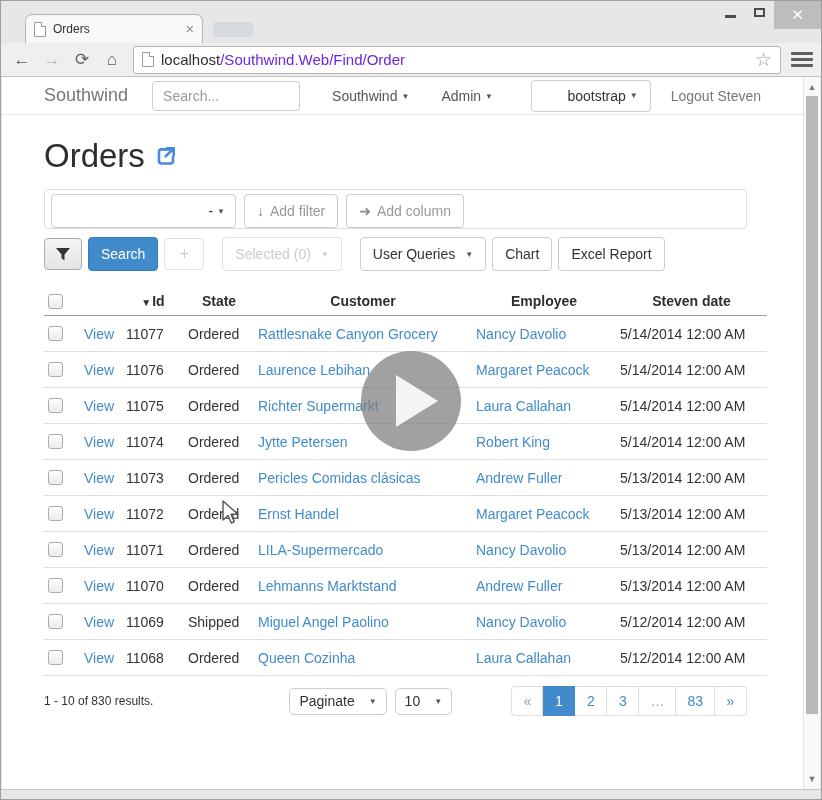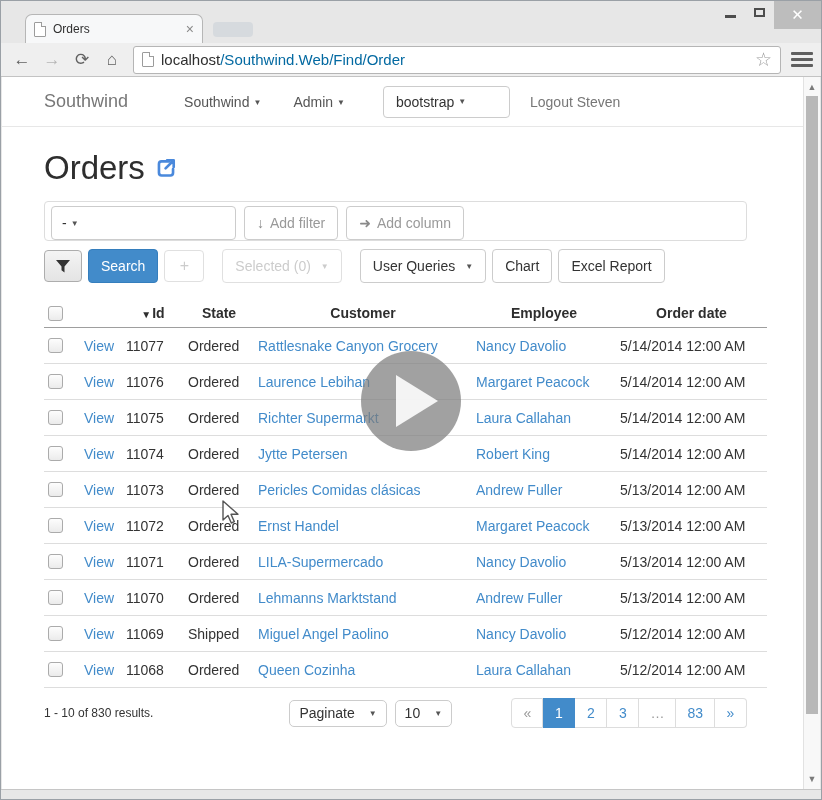--- a/index.html
+++ b/index.html
@@ -25,60 +25,60 @@
 
   .toolbar { position:relative; height:34px; background:#efefef; border-bottom:1px solid #c3c3c3;
              display:flex; align-items:center; padding:0 8px; }
   .navbtn { width:26px; height:26px; display:flex; align-items:center; justify-content:center;
             font-size:17px; color:#616161; margin-right:4px; }
   .navbtn.disabled { color:#b5b5b5; }
   .urlbox { flex:1; height:28px; background:#fff; border:1px solid #b5b5b5; border-radius:3px;
             display:flex; align-items:center; padding:0 8px; margin:0 6px 0 4px; }
   .urltext { font-size:15px; margin-left:7px; flex:1; white-space:nowrap; overflow:hidden; }
   .urltext .host { color:#2f2f2f; }
-  .urltext .path { color:#0369a1; }
+  .urltext .path { color:#6d28d9; }
   .star { color:#9b9b9b; font-size:19px; }
   .menu-icon { width:22px; display:flex; flex-direction:column; gap:3px; margin-left:4px; }
   .menu-icon div { height:3px; background:#5f5f5f; border-radius:1px; }
 
   
   .page-ico { position:relative; width:12px; height:15px; background:#fff; border:1px solid #9b9b9b; border-radius:1px; flex:none; }
   .page-ico:after { content:""; position:absolute; right:-1px; top:-1px; width:4px; height:4px;
                     background:#e7e7e7; border-left:1px solid #9b9b9b; border-bottom:1px solid #9b9b9b; }
   .tab .page-ico:after { background:#f7f8f9; }
   .urlbox .page-ico:after { background:#fff; }
 
   
   .viewport { position:absolute; left:1px; right:1px; top:76px; bottom:10px; background:#fff; overflow:hidden; }
   .scrollbar { position:absolute; right:0; top:0; bottom:0; width:17px; background:#f8f8f8; border-left:1px solid #e2e2e2; }
   .sb-arrow { position:absolute; left:0; width:16px; height:16px; display:flex; align-items:center; justify-content:center;
               color:#7a7a7a; font-size:9px; }
   .sb-up { top:2px; } .sb-down { bottom:2px; }
   .sb-thumb { position:absolute; left:2px; top:19px; width:12px; height:618px; background:#b8b8b8; }
 
   .app { position:absolute; left:0; right:17px; top:0; bottom:0; overflow:hidden; }
-  .navbar { height:50px; display:flex; align-items:center; padding:16px 42px; border-bottom:1px solid #e7e7e7; }
+  .navbar { height:38px; display:flex; align-items:center; padding:16px 42px; border-bottom:1px solid #e7e7e7; }
   .brand { font-size:18px; color:#777; margin-right:24px; }
   .nav-search { width:148px; height:30px; border:1px solid #ccc; border-radius:4px; padding:0 10px;
                 font-size:14px; color:#555; font-family:"Liberation Sans",sans-serif; outline:none; }
   .nav-search::placeholder { color:#999; }
   .nav-item { font-size:14px; color:#555; margin-left:32px; white-space:nowrap; }
   .caret { display:inline-block; font-size:8px; color:#555; vertical-align:middle; margin-left:4px; }
   .theme-select { margin-left:38px; width:127px; height:32px; border:1px solid #ccc; border-radius:4px;
                   display:flex; align-items:center; padding:0 12px; font-size:14px; color:#333; justify-content:space-between; }
   .logout { margin-left:20px; font-size:14px; color:#777; white-space:nowrap; }
 
   .container { padding:0 56px 0 42px; }
   .page-title { margin-top:22px; display:flex; align-items:center; gap:10px; }
   .page-title h1 { font-size:33px; font-weight:500; color:#2e2e2e; font-family:"Liberation Sans",sans-serif; }
 
   .filter-panel { margin-top:14px; border:1px solid #ddd; border-radius:4px; padding:4px 6px 0 6px; }
   .filter-row { display:flex; gap:8px; }
   .sel { border:1px solid #ccc; border-radius:4px; background:#fff; display:flex; align-items:center;
-         justify-content:flex-start; font-size:14px; color:#333; }
+         justify-content:flex-end; font-size:14px; color:#333; }
   .field-sel { width:185px; height:34px; padding:0 10px; }
   .btn { border:1px solid #ccc; border-radius:4px; background:#fff; font-size:14px; color:#333;
          height:34px; display:inline-flex; align-items:center; padding:0 12px; gap:6px; white-space:nowrap; }
   .btn .ico { color:#8a8a8a; }
   .btn-muted { color:#999; }
   .no-filters { padding:22px 6px 20px 8px; font-size:14px; color:#333; }
 
   .action-row { margin-top:8px; display:flex; gap:6px; align-items:center; }
   .btn-sm { height:32px; padding:16px 12px; }
   .btn-filter { background:linear-gradient(#f4f4f4,#e4e4e4); border-color:#adadad; width:38px; justify-content:center; padding:0; }
@@ -156,20 +156,21 @@
         <div></div>
       </div>
   </div>
 
   <div class="viewport">
 
     <div class="app">
 
       <div class="navbar">
         <span class="brand">Southwind</span>
+        <input class="nav-search" type="text" placeholder="Search..." style="">
         <span class="nav-item"><span>Southwind</span><span class="caret">▼</span></span>
         <span class="nav-item"><span>Admin</span><span class="caret">▼</span></span>
         <div class="theme-select sel">
           <span>bootstrap</span>
             <span class="caret">▼</span>
         </div>
         <span class="logout">Logout Steven</span>
       </div>
 
       <div class="container">
@@ -234,21 +235,21 @@
           <thead>
             <tr>
               <th>
                   <div class="chk"></div>
                 </th>
               <th></th>
               <th><span class="sort-ico">▼</span><span>Id</span></th>
               <th>State</th>
               <th>Customer</th>
               <th>Employee</th>
-              <th>Order date</th>
+              <th>Steven date</th>
             </tr>
           </thead>
           <tbody>
             <tr>
               <td>
                   <div class="chk"></div>
                 </td>
               <td><a class="lnk" href="#">View</a></td>
               <td>11077</td>
               <td>Ordered</td>

